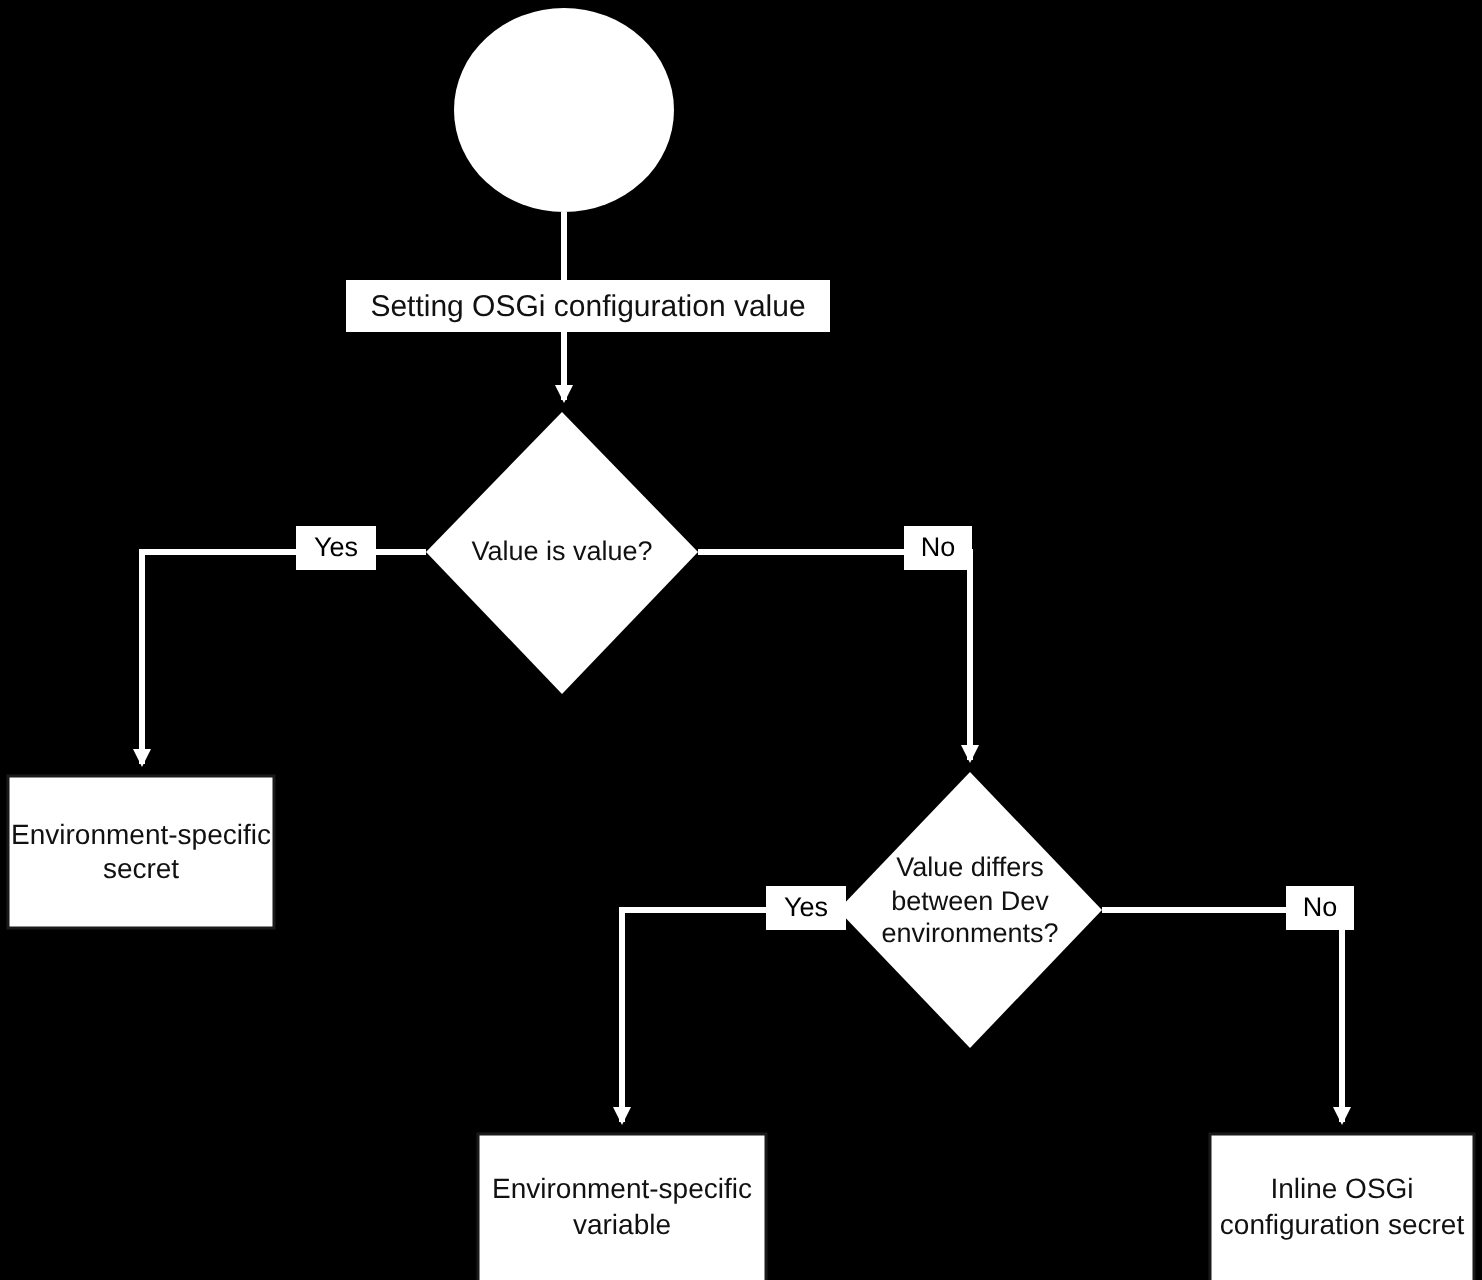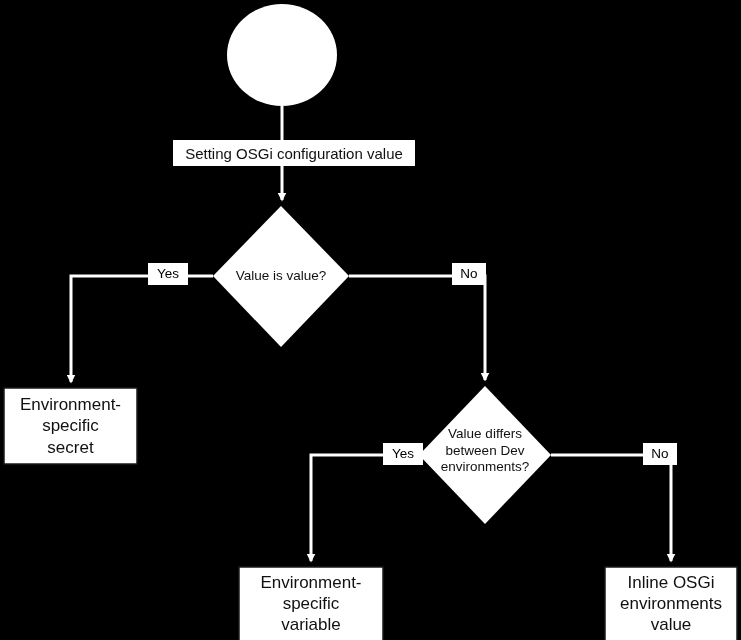--- a/index.html
+++ b/index.html
@@ -51,21 +51,21 @@
   }
   .decision-2 {
     width: 118px;
     height: 70px;
     left: 426px;
     top: 416px;
     font-size: 13.5px;
   }
   
   .process-box {
-    font-size: 17px;
+    font-size: 14px;
     border-radius: 24px;
   }
   .box-secret   { left: 4px;   top: 388px; width: 133px; height: 76px; }
   .box-variable { left: 239px; top: 567px; width: 144px; height: 73px; }
   .box-inline   { left: 605px; top: 567px; width: 132px; height: 73px; }
 
   
   .edge-label {
     position: absolute;
     background: #ffffff;
@@ -137,21 +137,21 @@
 between Dev
 environments?</div>
 
   <div class="node-text process-box box-secret">Environment-specific
 secret</div>
 
   <div class="node-text process-box box-variable">Environment-specific
 variable</div>
 
   <div class="node-text process-box box-inline">Inline OSGi
-environments value</div>
+configuration secret</div>
 
   <div class="flow-label">Setting OSGi configuration value</div>
 
   <div class="edge-label lbl-yes-1">Yes</div>
 
   <div class="edge-label lbl-no-1">No</div>
 
   <div class="edge-label lbl-yes-2">Yes</div>
 
   <div class="edge-label lbl-no-2">No</div>

